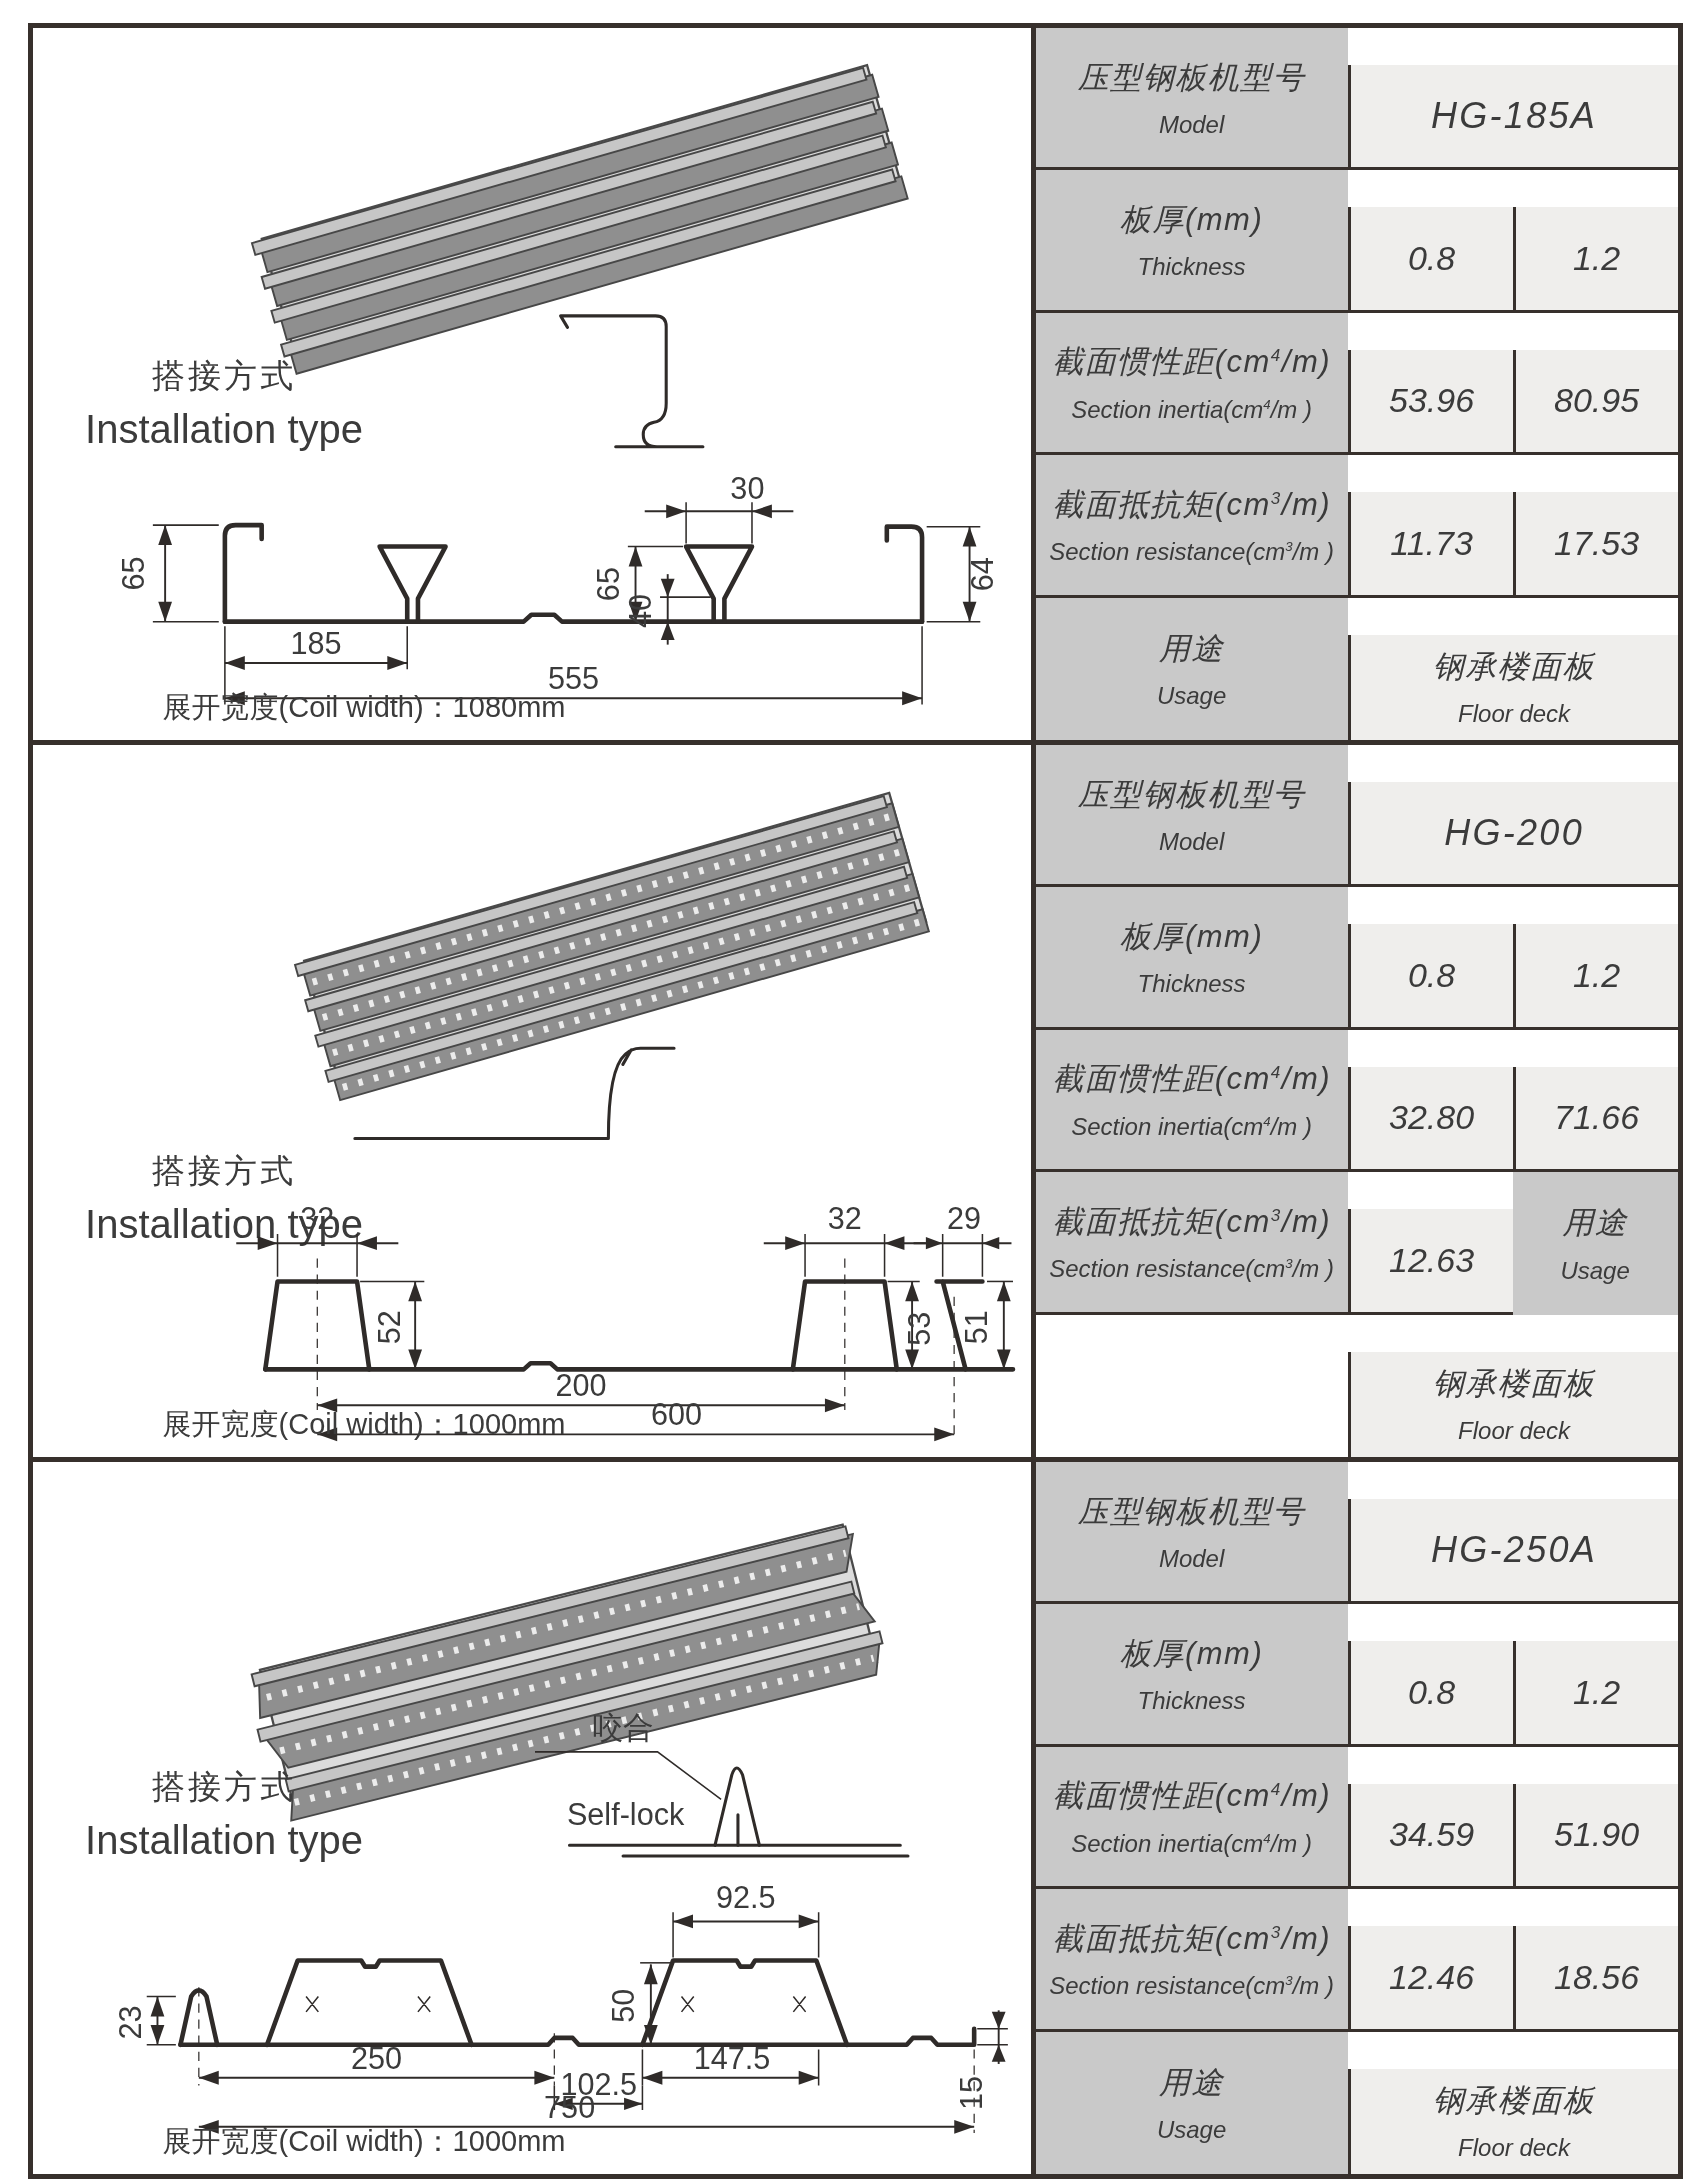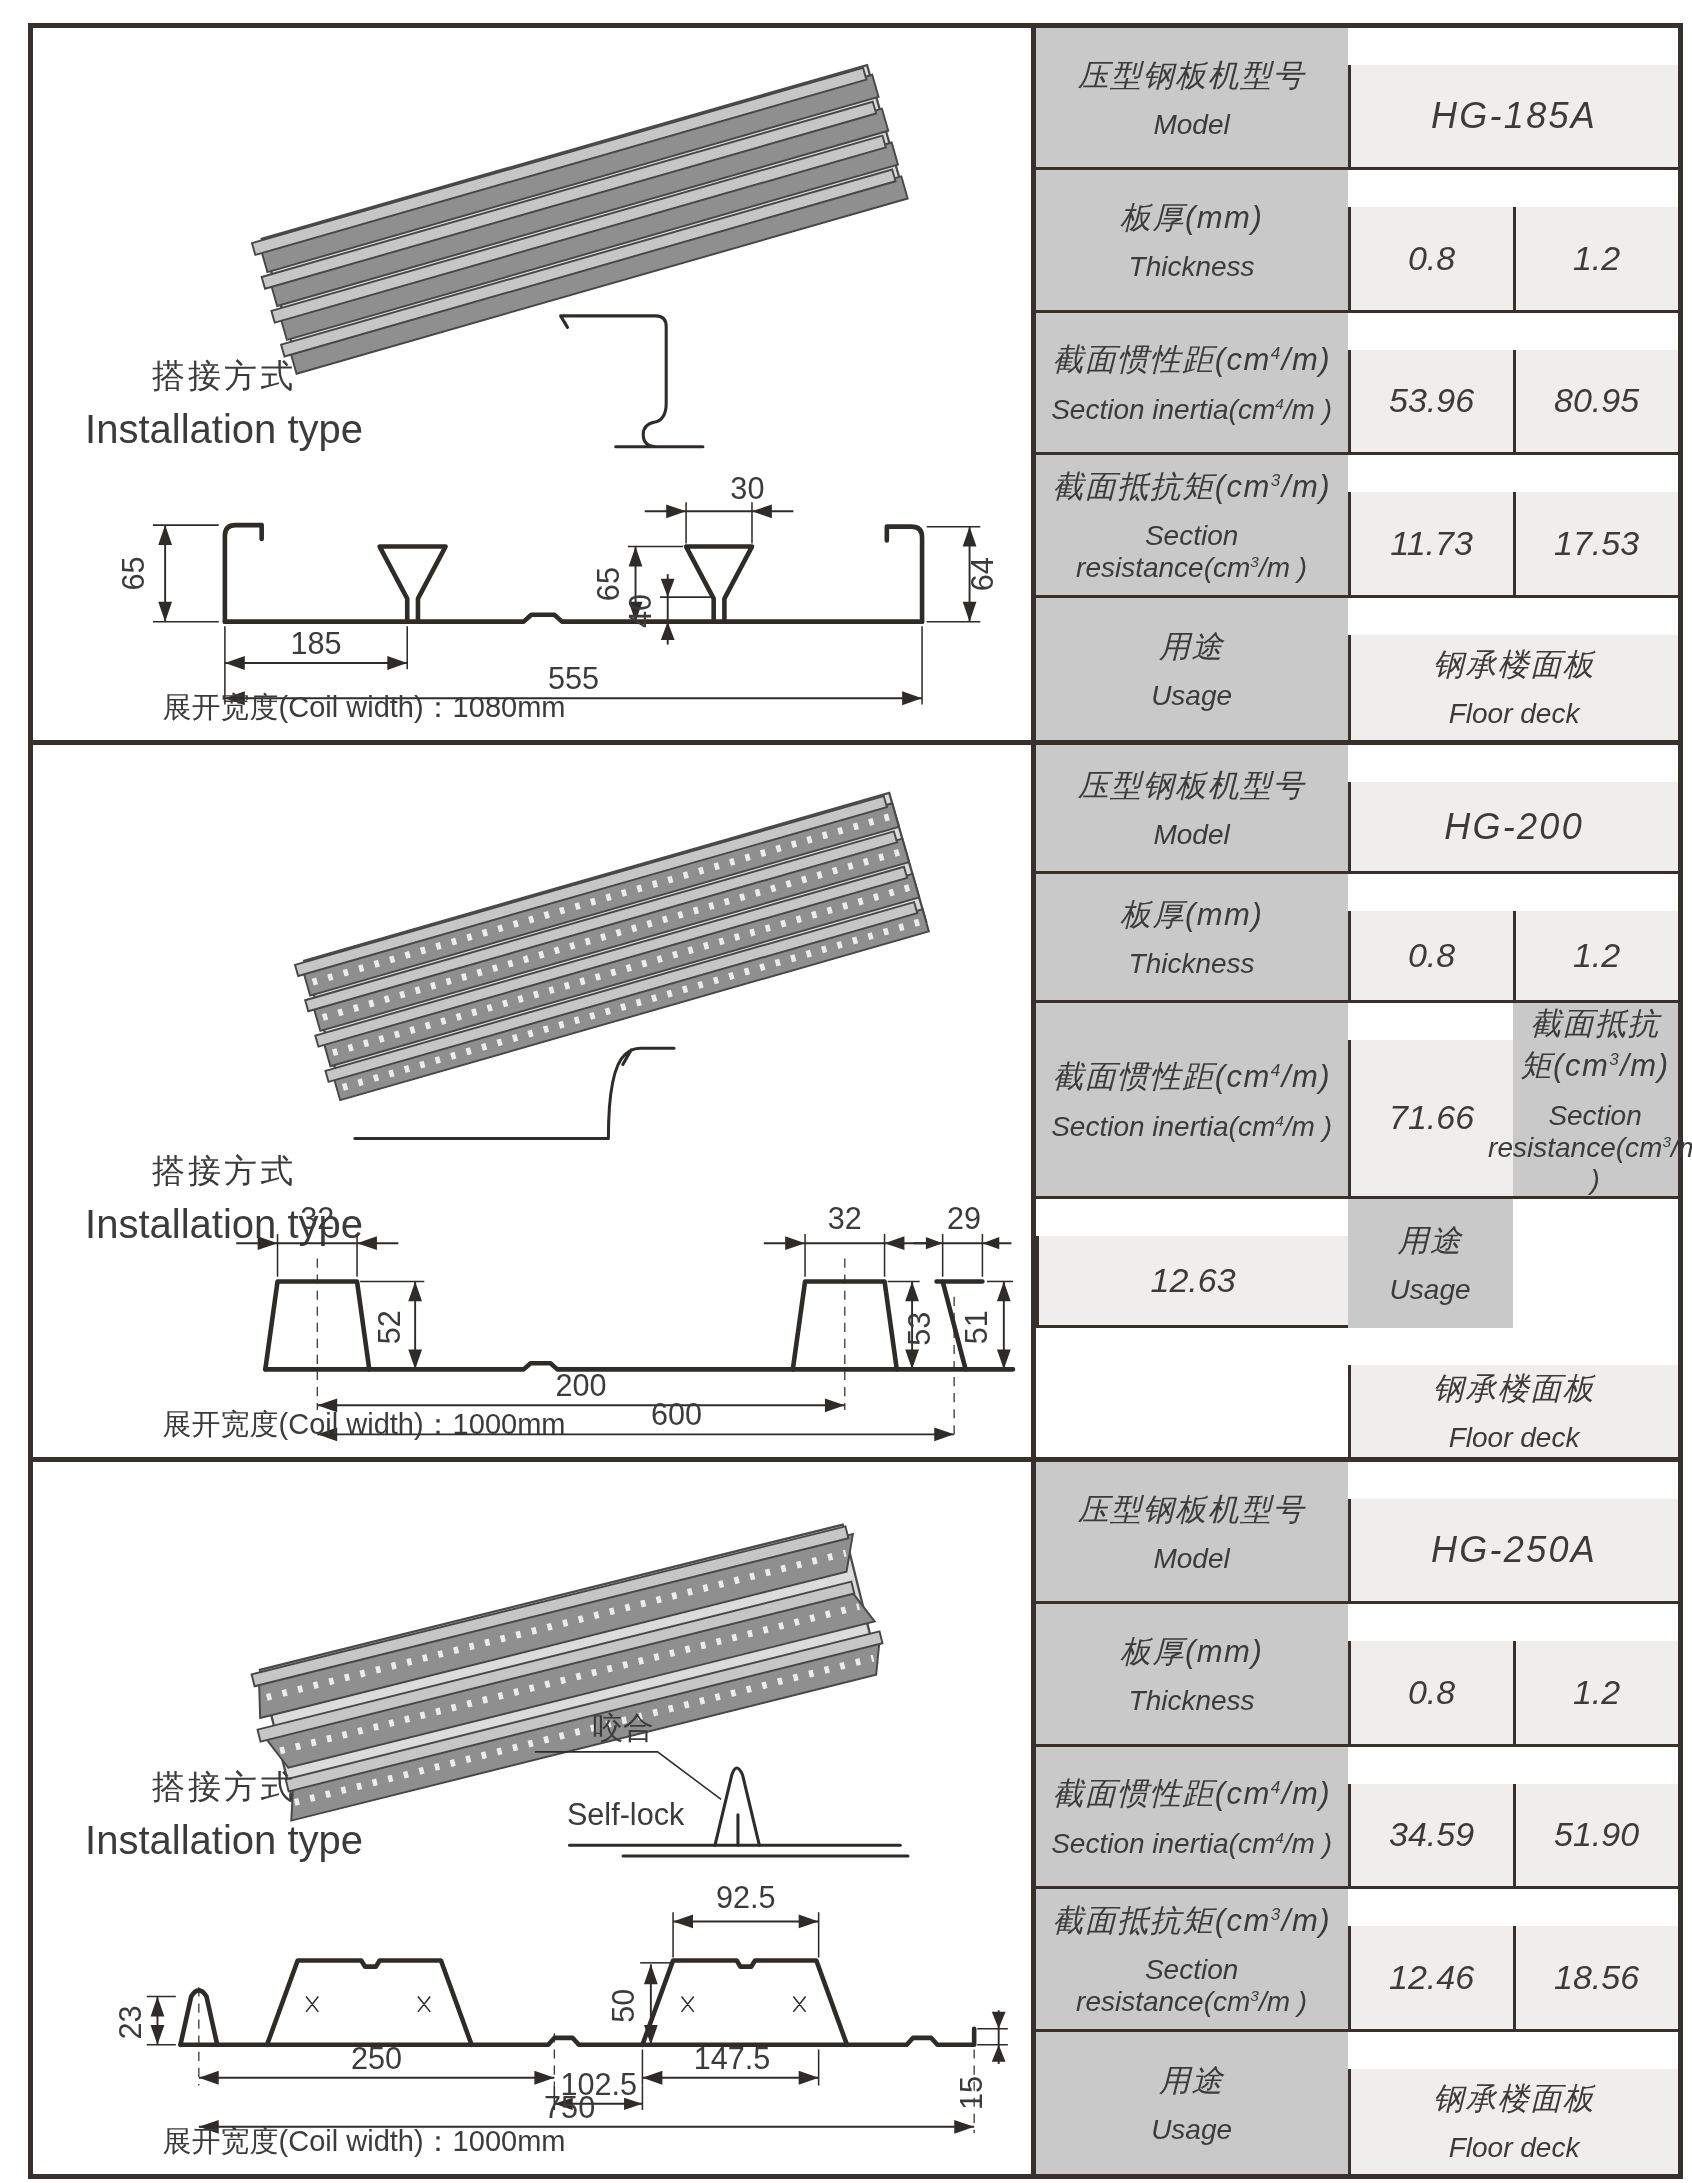--- a/index.html
+++ b/index.html
@@ -11,21 +11,21 @@
   .draw{position:relative;flex:1;background:#fff;overflow:hidden;}
   .spec{width:647px;box-sizing:border-box;border-left:5.4px solid #37302c;display:grid;
         grid-template-columns:48.6% 25.7% 25.7%;grid-template-rows:repeat(5,1fr);font-style:italic;}
   .lab{background:#c9c9c9;display:flex;flex-direction:column;align-items:center;justify-content:center;
        gap:12.3px;border-bottom:3.1px solid #37302c;text-align:center;padding:0 6.1px;}
   .val{background:#efeeec;display:flex;flex-direction:column;align-items:center;justify-content:center;
        gap:12.3px;font-size:34px;border-left:3.1px solid #37302c;border-bottom:3.1px solid #37302c;margin-top:37px;}
   .span2{grid-column:2/4;}
   .nb{border-bottom:none;}
   .zh{font-size:31px;letter-spacing:1.5px;}
-  .en{font-size:28px;}
+  .en{font-size:24px;}
   .model-v{font-size:36px;letter-spacing:2.3px;}
   .sup{font-size:0.55em;position:relative;top:-0.65em;}
   .inst{position:absolute;left:42px;width:299px;text-align:center;}
   .inst .zh{font-size:33px;display:block;margin-bottom:7.7px;letter-spacing:3.1px;}
   .inst .en{font-size:40px;display:block;}
   .coil{position:absolute;left:130px;right:7.7px;bottom:12.3px;text-align:left;font-size:29px;}
   svg{position:absolute;overflow:visible;}
   svg text{font-family:"Liberation Sans",sans-serif;font-size:40px;fill:#3b3b3b;}
   .pf{fill:none;stroke:#2f2b29;stroke-width:6;stroke-linejoin:round;stroke-linecap:round;}
   .thin{fill:none;stroke:#2f2b29;stroke-width:4;stroke-linejoin:round;stroke-linecap:round;}
@@ -288,20 +288,21 @@
       <div class="lab">
         <span class="zh">板厚(mm)</span>
         <span class="en">Thickness</span>
       </div>
       <div class="val">0.8</div>
       <div class="val">1.2</div>
       <div class="lab">
         <span class="zh"><span>截面惯性距(cm</span><span class="sup">4</span><span>/m)</span></span>
         <span class="en"><span>Section inertia(cm</span><span class="sup">4</span><span>/m )</span></span>
       </div>
+      <div class="val">32.80</div>
       <div class="val">71.66</div>
       <div class="lab">
         <span class="zh"><span>截面抵抗矩(cm</span><span class="sup">3</span><span>/m)</span></span>
         <span class="en"><span>Section resistance(cm</span><span class="sup">3</span><span>/m )</span></span>
       </div>
       <div class="val">12.63</div>
       <div class="lab nb">
         <span class="zh">用途</span>
         <span class="en">Usage</span>
       </div>

